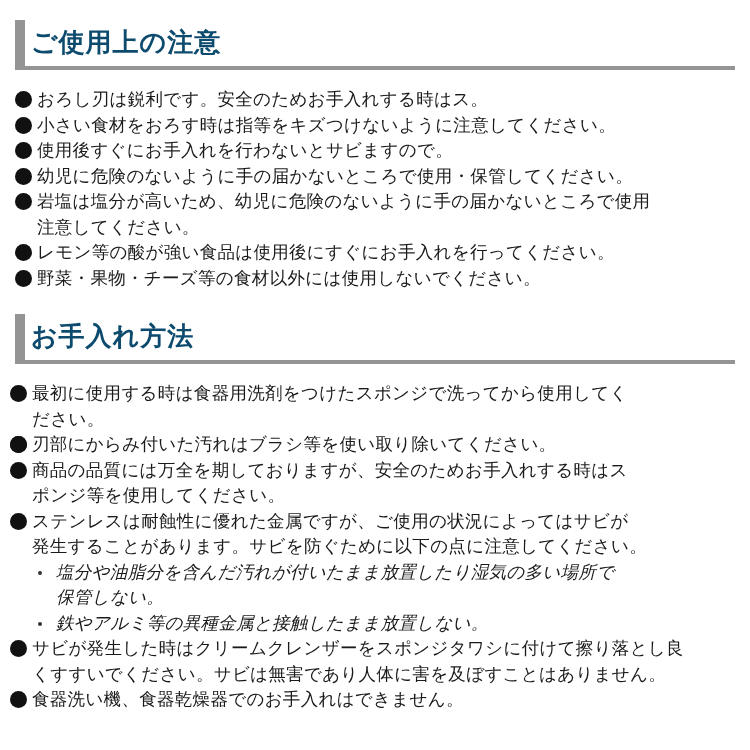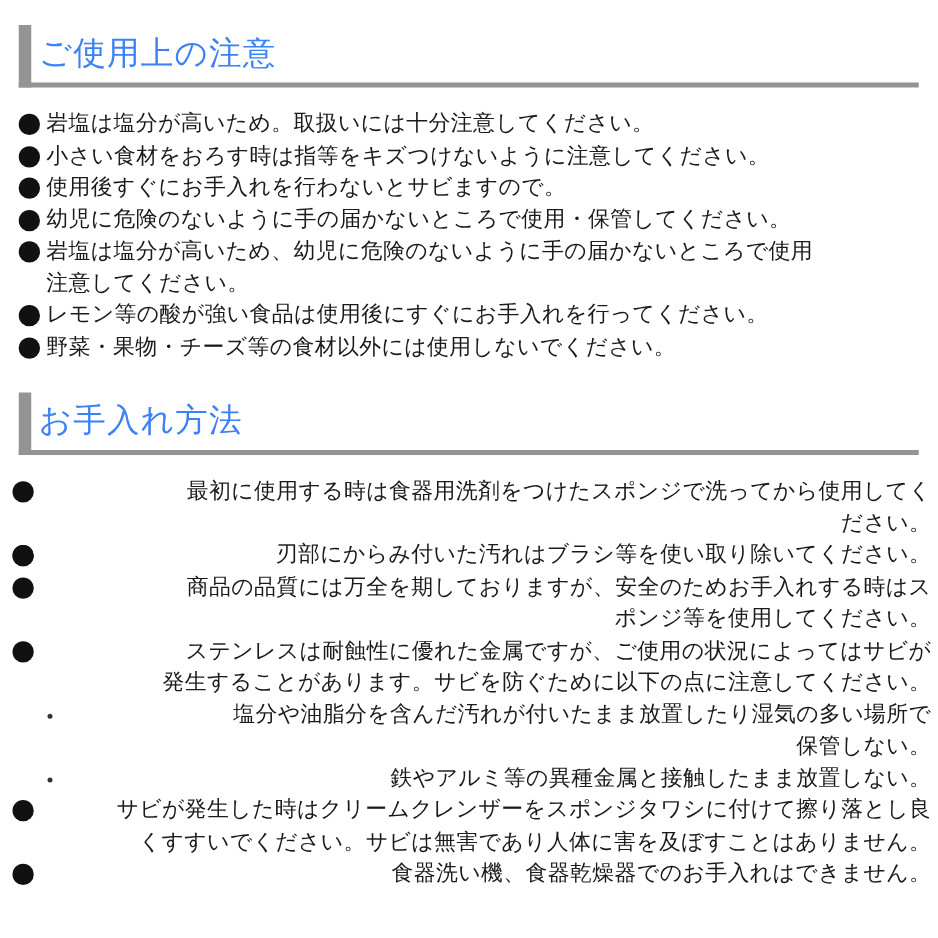--- a/index.html
+++ b/index.html
@@ -8,57 +8,58 @@
     font-family: "DejaVu Sans", "Liberation Sans", sans-serif;
     color: #1a1a1a; position: relative;
   }
   .heading {
     position: absolute; left: 15px; width: 720px; height: 50px;
     border-left: 10px solid #949494; border-bottom: 4px solid #949494;
     box-sizing: border-box;
   }
   .heading span {
     position: absolute; left: 6px; bottom: 6px;
-    font-size: 26px; font-weight: 400; color: #3b82f6; letter-spacing: 1px;
+    font-size: 26px; font-weight: 700; color: #0c4a6e; letter-spacing: 1px;
     white-space: nowrap;
     margin-top: 34px;
   }
   #h1 { top: 20px; }
   #h2 { top: 314px; }
   .list { position: absolute; margin: 0; padding: 0; list-style: none; }
   #list1 { top: 87px; left: 15px; width: 730px; }
-  #list2 { top: 381px; left: 10px; width: 735px; text-align: right; }
+  #list2 { top: 381px; left: 10px; width: 735px; }
   .item {
     position: relative; padding-left: 22px;
     font-size: 17.5px; line-height: 25.5px; white-space: pre-line;
     letter-spacing: 0.3px;
   }
   .item .dot {
     position: absolute; left: 0; top: 4px; width: 17px; height: 17px;
     border-radius: 50%; background: #111111;
   }
   .sub {
     position: relative; padding-left: 46px;
     font-size: 17.5px; line-height: 25.5px; white-space: pre-line;
     letter-spacing: 0.3px;
+    font-style: italic;
   }
   .sub .mdot {
     position: absolute; left: 28px; top: 11px; width: 4px; height: 4px;
     border-radius: 50%; background: #333333;
   }
 </style>
 </head>
 <body>
 
 <div class="heading" id="h1">
   <span>ご使用上の注意</span>
 </div>
 
 <ul class="list" id="list1">
-  <li class="item"><span class="dot"></span><span>岩塩は塩分が高いため。取扱いには十分注意してください。</span></li>
+  <li class="item"><span class="dot"></span><span>おろし刃は鋭利です。安全のためお手入れする時はス。</span></li>
   <li class="item"><span class="dot"></span><span>小さい食材をおろす時は指等をキズつけないように注意してください。</span></li>
   <li class="item"><span class="dot"></span><span>使用後すぐにお手入れを行わないとサビますので。</span></li>
   <li class="item"><span class="dot"></span><span>幼児に危険のないように手の届かないところで使用・保管してください。</span></li>
   <li class="item"><span class="dot"></span><span>岩塩は塩分が高いため、幼児に危険のないように手の届かないところで使用
 注意してください。</span></li>
   <li class="item"><span class="dot"></span><span>レモン等の酸が強い食品は使用後にすぐにお手入れを行ってください。</span></li>
   <li class="item"><span class="dot"></span><span>野菜・果物・チーズ等の食材以外には使用しないでください。</span></li>
 </ul>
 
 <div class="heading" id="h2">

